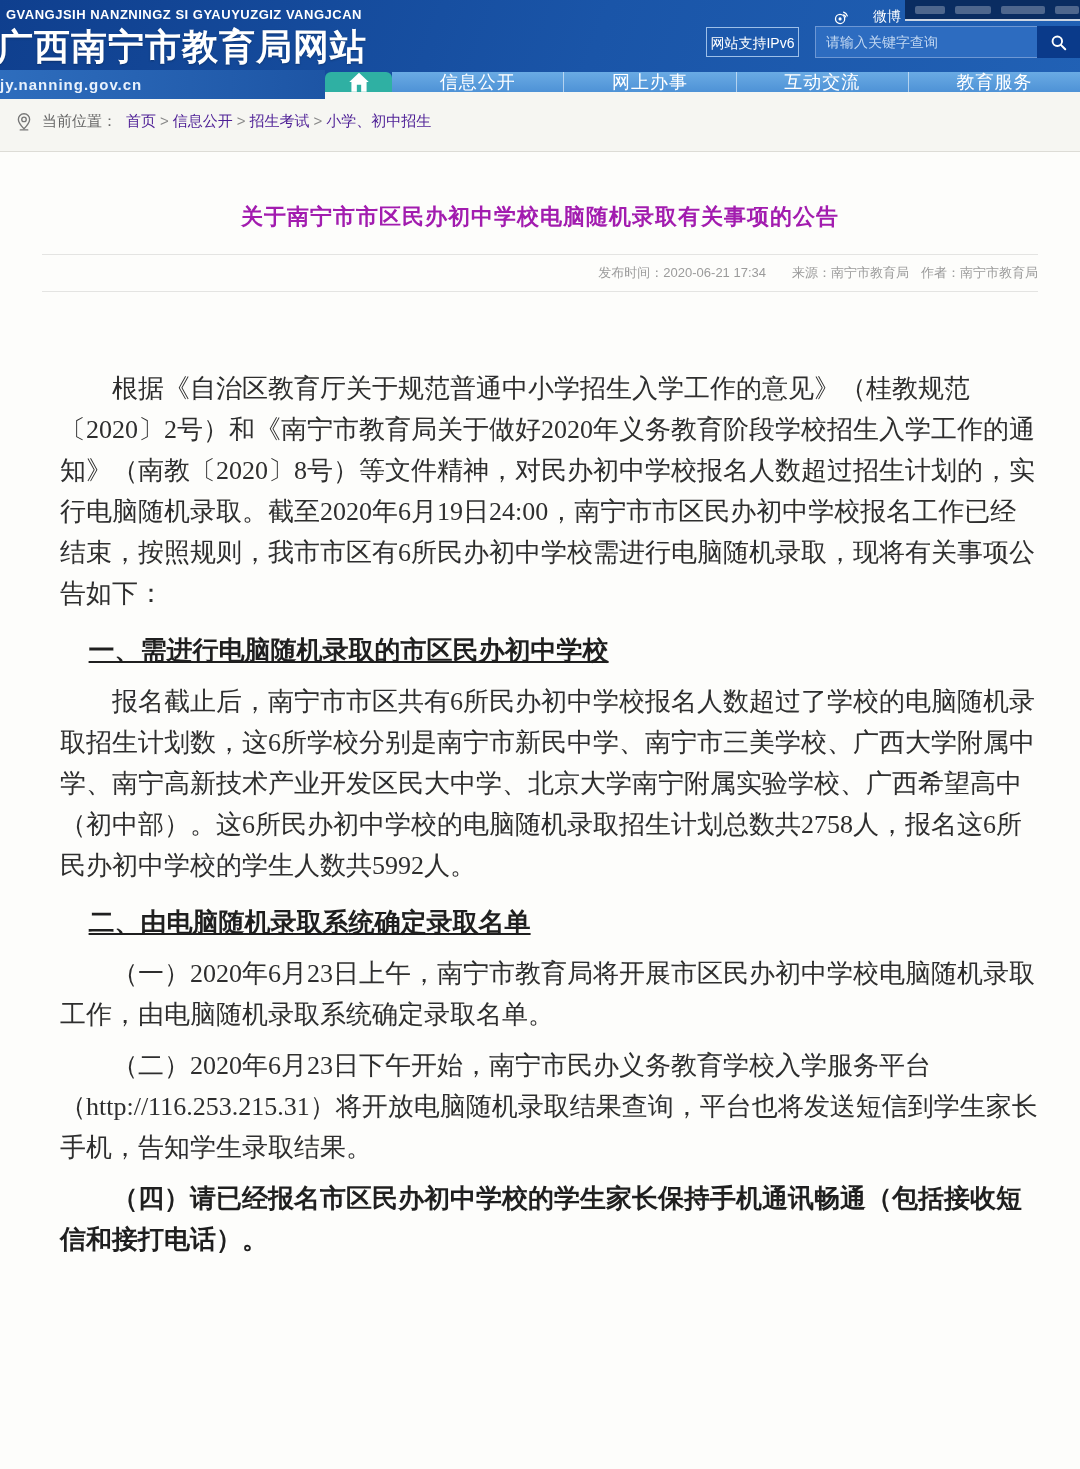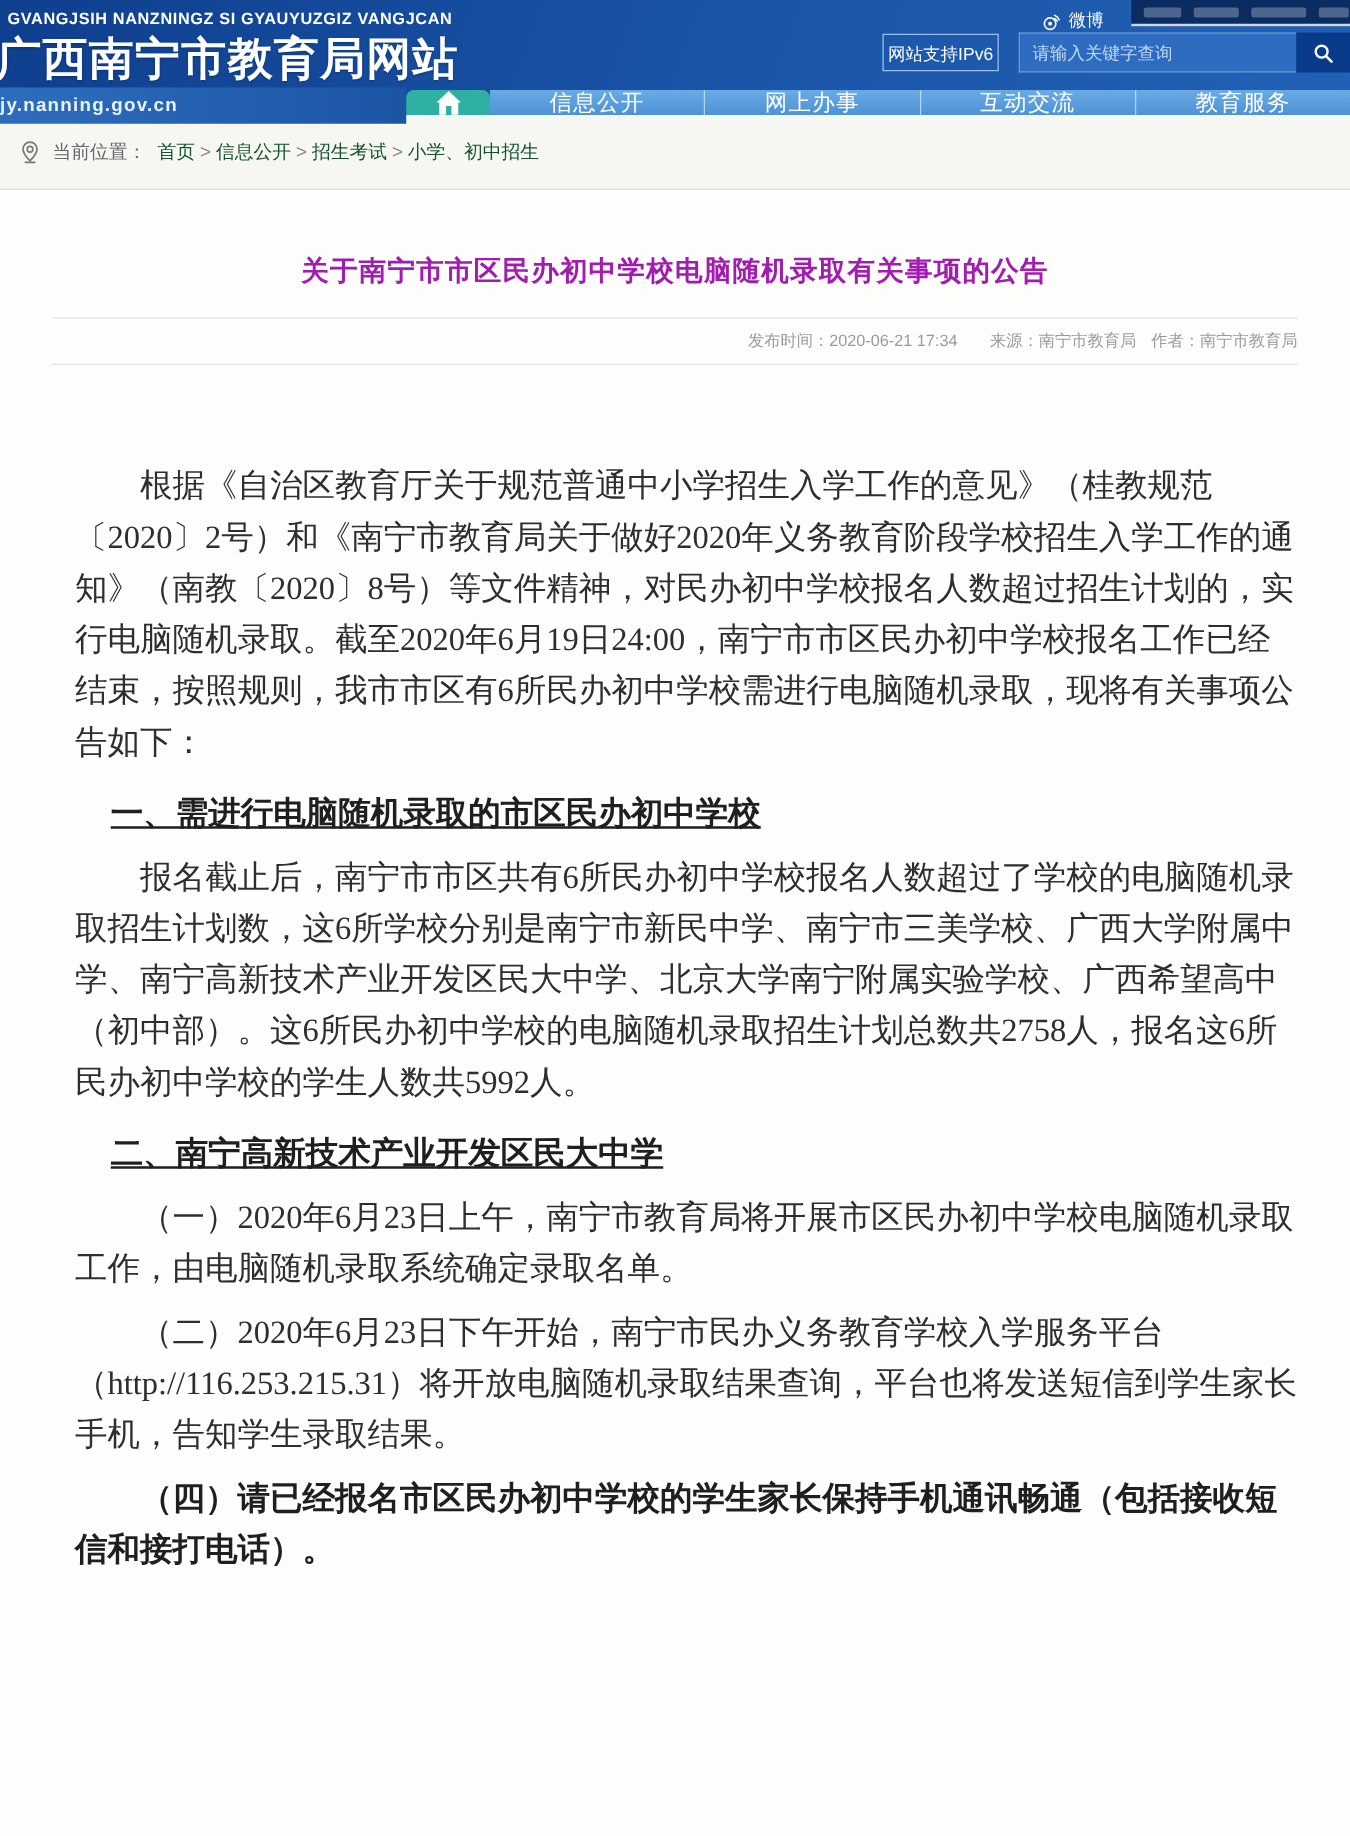--- a/index.html
+++ b/index.html
@@ -10,21 +10,21 @@
   .site-header{position:relative;width:100%;height:92px;
     background:linear-gradient(110deg,#0f3f8e 0%,#1a55a8 55%,#2161b5 100%);}
   .zhuang-title{position:absolute;left:6px;top:7px;color:#ffffff;font-weight:bold;
     font-size:13px;letter-spacing:.5px;white-space:nowrap;}
   .site-title{position:absolute;left:-3px;top:23px;color:#ffffff;font-weight:bold;
     font-size:36px;letter-spacing:1px;white-space:nowrap;text-shadow:0 1px 2px rgba(0,0,0,.25);}
   .url-bar{position:absolute;left:0;top:70px;width:325px;height:29px;line-height:29px;
     background:linear-gradient(90deg,#2e6dbd,#1d55a5);color:#e8f1fc;font-weight:bold;
     font-size:15px;text-align:left;letter-spacing:1px;}
 
-  .weibo-link{position:absolute;left:833px;top:8px;display:flex;align-items:center;gap:5px;
+  .weibo-link{position:absolute;left:833px;top:8px;display:flex;align-items:center;gap:23px;
     color:#ffffff;font-size:14px;cursor:pointer;}
   .overlay-strip{position:absolute;left:905px;top:0;width:175px;height:21px;background:#0a2c61;
     border-bottom:2px solid rgba(240,244,250,.85);display:flex;align-items:center;gap:10px;padding-left:10px;box-sizing:border-box;}
   .ov-chip{display:inline-block;height:8px;border-radius:2px;background:rgba(255,255,255,.28);}
   .ov-chip:nth-child(1){width:30px;}.ov-chip:nth-child(2){width:36px;}.ov-chip:nth-child(3){width:44px;}.ov-chip:nth-child(4){width:24px;}
 
   .ipv6-badge{position:absolute;left:706px;top:27px;width:93px;height:30px;line-height:30px;
     text-align:center;border:1px solid #9dbfe8;color:#ffffff;font-size:14px;box-sizing:border-box;cursor:pointer;}
   .search-input{position:absolute;left:815px;top:26px;width:222px;height:32px;box-sizing:border-box;
     background:#2d6cc0;border:1px solid #6d97d4;border-right:none;color:#ffffff;
@@ -37,21 +37,21 @@
   .home-button{width:67px;background:#2fb0a3;border-radius:6px 6px 0 0;display:flex;
     align-items:center;justify-content:center;cursor:pointer;}
   .nav-items{flex:1;display:flex;background:linear-gradient(#6aabe4,#4e92d6);}
   .nav-item{flex:1;display:flex;align-items:center;justify-content:center;color:#ffffff;
     font-size:18px;letter-spacing:1px;cursor:pointer;}
   .nav-div{width:1px;height:20px;background:rgba(255,255,255,.55);align-self:center;}
 
   
   .breadcrumb-bar{height:59px;background:#f6f6f2;border-bottom:1px solid #dddcd6;
     display:flex;align-items:center;padding-left:15px;gap:9px;color:#666;font-size:15px;}
-  .crumb{color:#14532d;text-align:center;}
+  .crumb{color:#4c1d95;text-align:center;}
   .crumb-sep{color:#888;margin:0 4px;}
 
   
   .article-title{margin:50px 40px 0;text-align:center;color:#a21caf;font-size:22px;
     font-weight:bold;letter-spacing:1px;}
   .article-meta{margin:22px 42px 0;border-top:1px solid #e4e4e2;border-bottom:1px solid #e4e4e2;
     padding:9px 0;text-align:right;color:#9b9b9b;font-size:13px;}
   .article-meta .m-gap{display:inline-block;width:26px;}
   .article-meta .m-gap2{display:inline-block;width:12px;}
 
@@ -138,21 +138,21 @@
     <h1 class="article-title">关于南宁市市区民办初中学校电脑随机录取有关事项的公告</h1>
 
     <div class="article-meta">
       <span>发布时间：</span><span>2020-06-21 17:34</span><span class="m-gap"></span><span>来源：</span><span>南宁市教育局</span><span class="m-gap2"></span><span>作者：</span><span>南宁市教育局</span>
     </div>
 
     <div class="article-body" id="article-body">
         <p class="paragraph">根据《自治区教育厅关于规范普通中小学招生入学工作的意见》（桂教规范〔2020〕2号）和《南宁市教育局关于做好2020年义务教育阶段学校招生入学工作的通知》（南教〔2020〕8号）等文件精神，对民办初中学校报名人数超过招生计划的，实行电脑随机录取。截至2020年6月19日24:00，南宁市市区民办初中学校报名工作已经结束，按照规则，我市市区有6所民办初中学校需进行电脑随机录取，现将有关事项公告如下：</p>
         <p class="heading">一、需进行电脑随机录取的市区民办初中学校</p>
         <p class="paragraph">报名截止后，南宁市市区共有6所民办初中学校报名人数超过了学校的电脑随机录取招生计划数，这6所学校分别是南宁市新民中学、南宁市三美学校、广西大学附属中学、南宁高新技术产业开发区民大中学、北京大学南宁附属实验学校、广西希望高中（初中部）。这6所民办初中学校的电脑随机录取招生计划总数共2758人，报名这6所民办初中学校的学生人数共5992人。</p>
-        <p class="heading">二、南宁高新技术产业开发区民大中学</p>
+        <p class="heading">二、由电脑随机录取系统确定录取名单</p>
         <p class="paragraph">（一）2020年6月23日上午，南宁市教育局将开展市区民办初中学校电脑随机录取工作，由电脑随机录取系统确定录取名单。</p>
         <p class="paragraph">（二）2020年6月23日下午开始，南宁市民办义务教育学校入学服务平台（http://116.253.215.31）将开放电脑随机录取结果查询，平台也将发送短信到学生家长手机，告知学生录取结果。</p>
         <p class="paragraph-bold">（四）请已经报名市区民办初中学校的学生家长保持手机通讯畅通（包括接收短信和接打电话）。</p>
       </div>
 
   </main>
 
 </div>
 
 </body></html>

